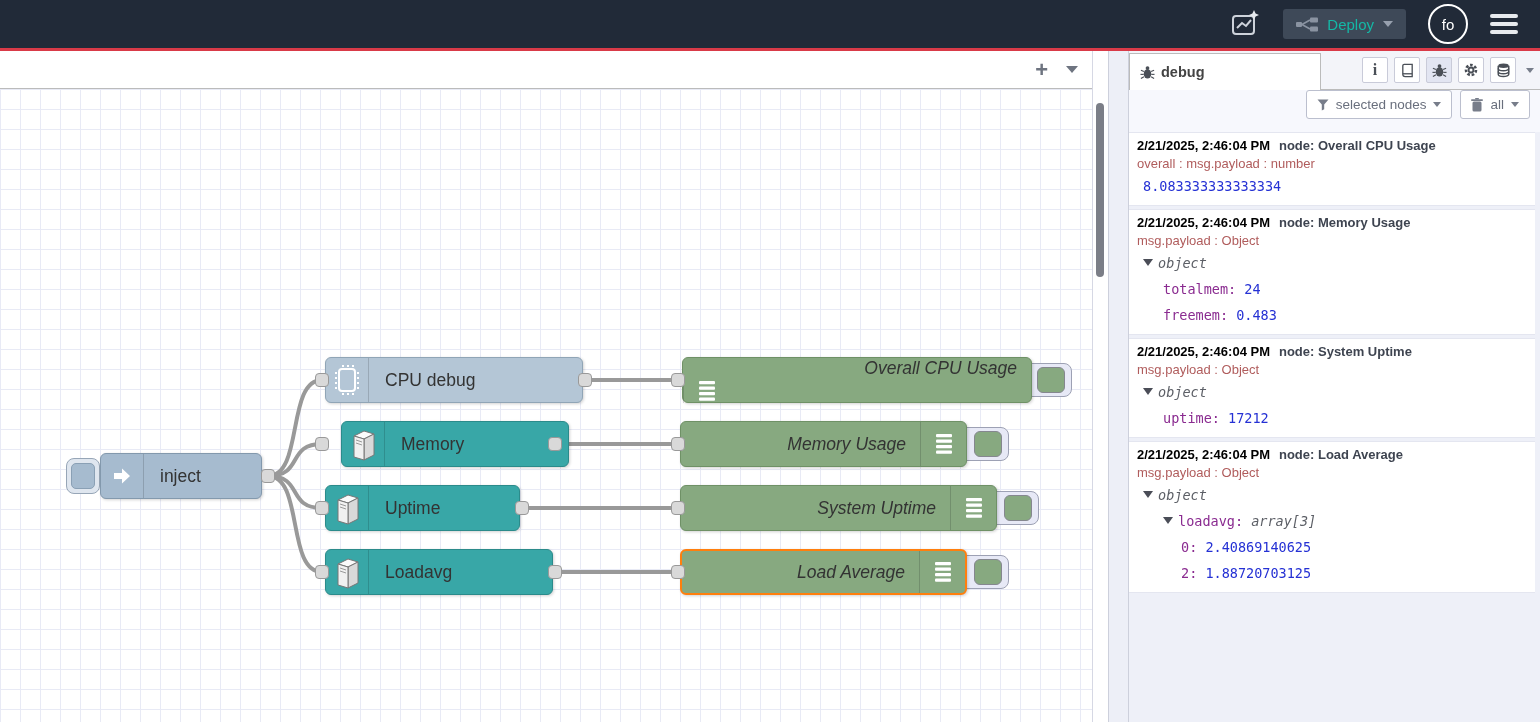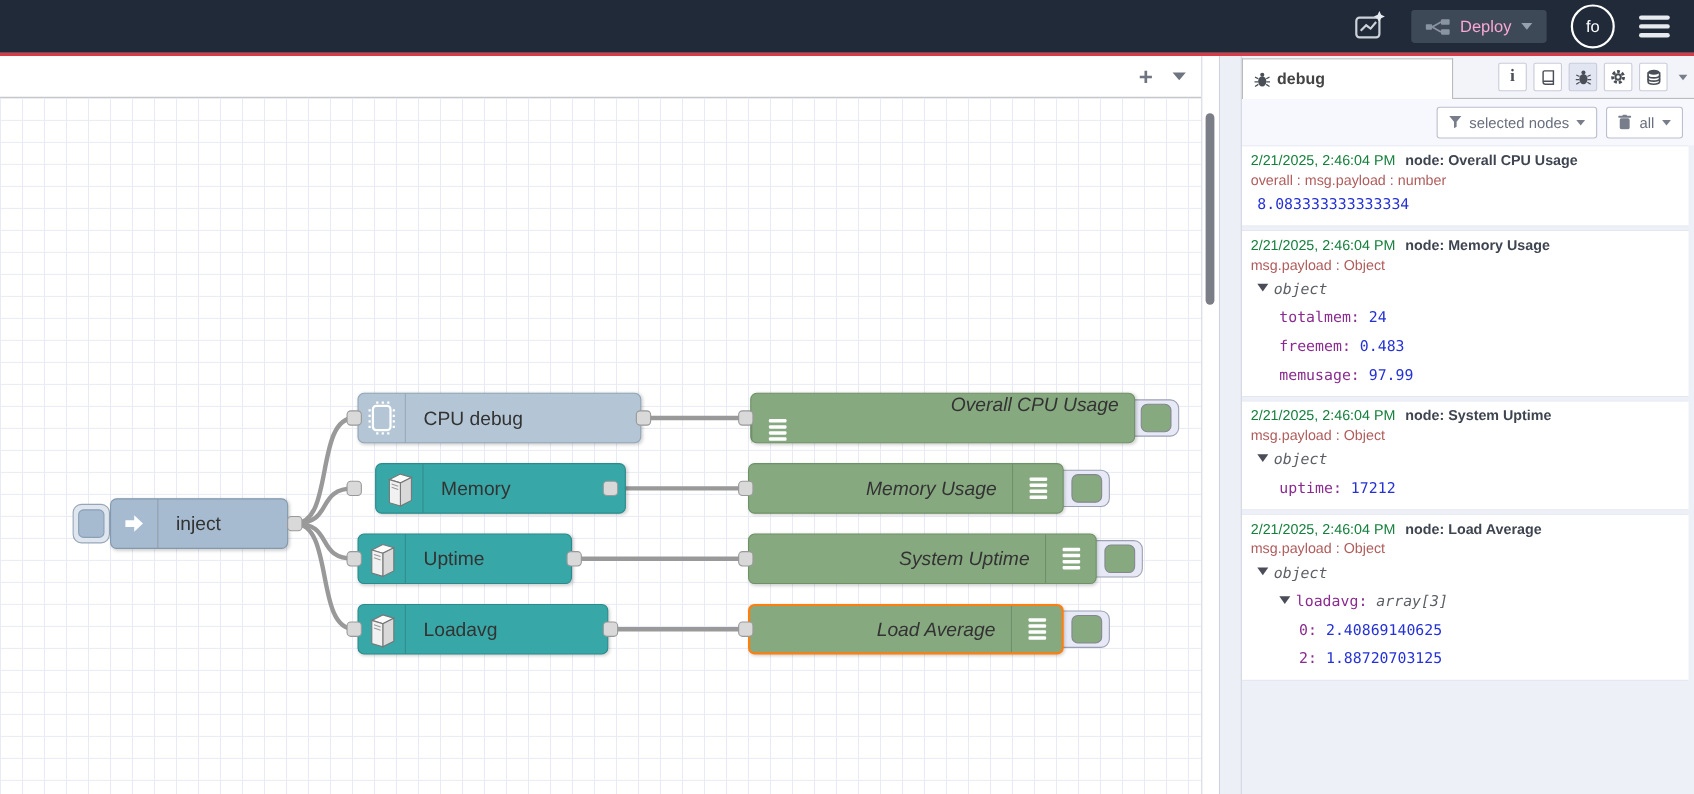--- a/index.html
+++ b/index.html
@@ -5,21 +5,21 @@
   html,body{margin:0;padding:0;width:1540px;height:722px;overflow:hidden;
     font-family:"Liberation Sans",sans-serif;background:#fff;}
   .app{width:1540px;height:722px;display:flex;flex-direction:column;}
 
   
   header{height:48px;background:#212a38;display:flex;align-items:center;
     justify-content:flex-end;gap:22px;padding-right:22px;flex:none;}
   .redline{height:3px;background:#d93a48;flex:none;}
   .hbtn{display:flex;align-items:center;justify-content:center;cursor:pointer;}
   .deploy-btn{background:#3e4958;border-radius:3px;height:30px;padding:0 13px;
-    display:flex;align-items:center;gap:9px;color:#f9a8d4;font-size:15px;}
+    display:flex;align-items:center;gap:9px;color:#14b8a6;font-size:15px;}
   .caret{width:0;height:0;border-left:5px solid transparent;border-right:5px solid transparent;
     border-top:6px solid #97a0ae;display:inline-block;}
   .avatar{width:36px;height:36px;border:2px solid #fff;border-radius:50%;color:#fff;
     display:flex;align-items:center;justify-content:center;font-size:15px;}
   .burger{width:28px;height:20px;display:flex;flex-direction:column;justify-content:space-between;}
   .burger span{height:4px;background:#e7eaee;border-radius:2px;}
 
   
   .main{flex:1;display:flex;min-height:0;}
   .canvas-col{width:1093px;display:flex;flex-direction:column;min-height:0;}
@@ -69,32 +69,32 @@
   .sb-tabs{height:38px;background:#f3f4f9;border-bottom:1px solid #bbbbbb;display:flex;
     align-items:flex-end;flex:none;position:relative;}
   .sb-tab{height:37px;width:192px;background:#fff;border:1px solid #bbbbbb;border-bottom:none;
     display:flex;align-items:center;gap:6px;padding-left:10px;box-sizing:border-box;
     font-weight:bold;font-size:14.5px;color:#444;margin-bottom:-1px;z-index:2;}
   .sb-tools{position:absolute;right:6px;top:6px;display:flex;align-items:center;gap:6px;}
   .tool-btn{width:26px;height:26px;border:1px solid #c9cbd9;border-radius:2px;background:#fff;
     display:flex;align-items:center;justify-content:center;box-sizing:border-box;cursor:pointer;}
   .tool-btn.active{background:#e2e5f2;}
   .glyph-i{font-family:"Liberation Serif",serif;font-weight:bold;font-size:16px;color:#4b5058;line-height:1;}
-  .sb-filterrow{height:42px;display:flex;align-items:center;justify-content:flex-end;gap:8px;
+  .sb-filterrow{height:42px;display:flex;align-items:flex-start;justify-content:flex-end;gap:8px;
     padding-right:10px;flex:none;background:#f7f8fd;}
   .pill-btn{height:29px;border:1px solid #bbbfce;border-radius:3px;background:#fff;color:#696f7d;
     font-size:13.5px;display:flex;align-items:center;gap:7px;padding:0 10px;cursor:pointer;box-sizing:border-box;}
   .caret-sm{width:0;height:0;border-left:4.5px solid transparent;border-right:4.5px solid transparent;
     border-top:5.5px solid #777d8a;}
 
   .msg-list{flex:1;overflow:hidden;background:#eef0f8;padding-right:5px;}
   .msg{background:#fff;border-top:1px solid #e4e6f0;border-bottom:1px solid #e4e6f0;
     margin-bottom:3px;padding:3px 8px 6px 8px;}
   .msg-hd{font-size:13px;line-height:19px;white-space:nowrap;}
-  .ts{color:#15803d;}
+  .ts{color:#000000;font-weight:bold;}
   .src{color:#3e4450;margin-left:9px;font-weight:bold;}
   .meta{font-size:13px;line-height:18px;color:#b05c5c;}
   .mono{font-family:"DejaVu Sans Mono",monospace;font-size:13.5px;line-height:26px;white-space:nowrap;}
   .val{color:#2531d4;}
   .key{color:#8a2b90;}
   .key::after{content:":";color:#8a2b90;}
   .otype{color:#5c5f66;font-style:italic;}
   .lvl0{padding-left:6px;}
   .lvl1{padding-left:26px;}
   .lvl2{padding-left:44px;}
@@ -400,21 +400,20 @@
           <div class="meta">overall : msg.payload : number</div>
           <div class="mono lvl0"><span class="val">8.083333333333334</span></div>
         </div>
 
         <div class="msg">
           <div class="msg-hd"><span class="ts">2/21/2025, 2:46:04 PM</span><span class="src">node: Memory Usage</span></div>
           <div class="meta">msg.payload : Object</div>
           <div class="mono lvl0"><span class="tri"></span><span class="otype">object</span></div>
           <div class="mono lvl1"><span class="key">totalmem</span> <span class="val">24</span></div>
           <div class="mono lvl1"><span class="key">freemem</span> <span class="val">0.483</span></div>
-          <div class="mono lvl1"><span class="key">memusage</span> <span class="val">97.99</span></div>
         </div>
 
         <div class="msg">
           <div class="msg-hd"><span class="ts">2/21/2025, 2:46:04 PM</span><span class="src">node: System Uptime</span></div>
           <div class="meta">msg.payload : Object</div>
           <div class="mono lvl0"><span class="tri"></span><span class="otype">object</span></div>
           <div class="mono lvl1"><span class="key">uptime</span> <span class="val">17212</span></div>
         </div>
 
         <div class="msg">

